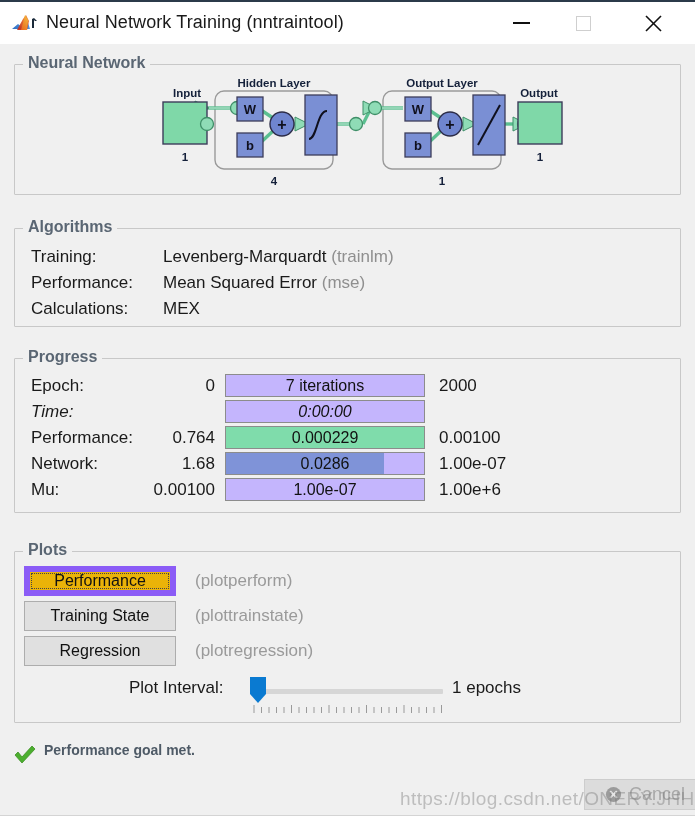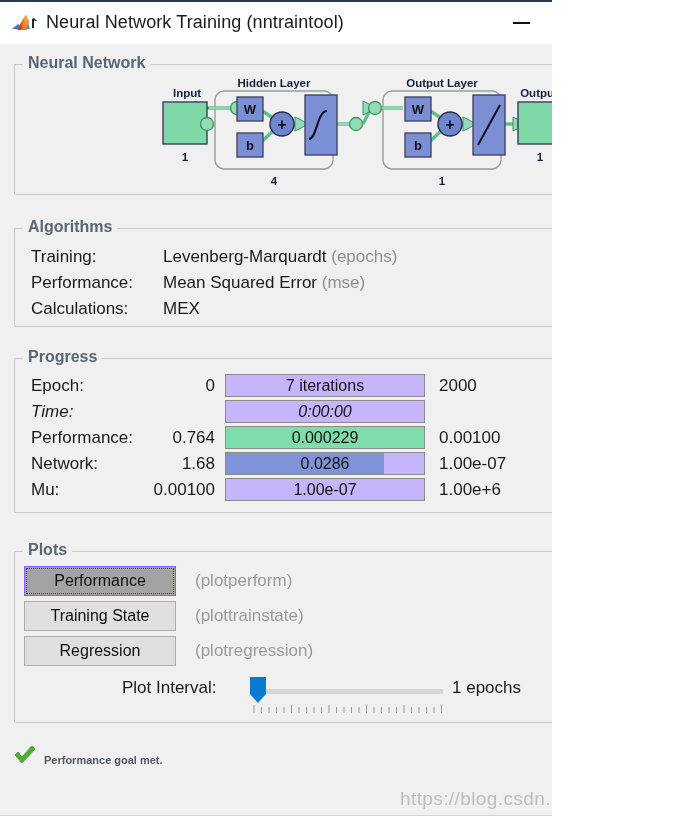--- a/index.html
+++ b/index.html
@@ -6,21 +6,21 @@
     margin: 0;
     padding: 0;
     background: #ffffff;
   }
   body {
     font-family: "Liberation Sans", sans-serif;
     -webkit-font-smoothing: antialiased;
   }
   #app {
     position: relative;
-    width: 552px;
+    width: 695px;
     height: 823px;
     background: #f0f0f0;
     overflow: hidden;
     box-sizing: border-box;
   }
 
   
   .titlebar {
     position: absolute;
     left: 0; top: 0;
@@ -189,22 +189,22 @@
     box-sizing: border-box;
     background: #e0e0e0;
     border: 1px solid #adadad;
     display: flex;
     align-items: center;
     justify-content: center;
     font-size: 16px;
     color: #111111;
   }
   .plot-btn.focused {
-    background: #a3a3a3;
-    border: 1px solid #8b5cf6;
+    background: #eab308;
+    border: 6px solid #8b5cf6;
   }
   .plot-btn.focused .inner-dots {
     position: absolute;
     left: 1px; top: 1px; right: 1px; bottom: 1px;
     border: 1px dotted #444;
     pointer-events: none;
   }
   .plot-fn {
     position: absolute;
     left: 180px; top: 5px;
@@ -214,21 +214,21 @@
   }
 
   
   .interval-wrap {
     position: absolute;
     left: 0; top: 123px;
     width: 667px; height: 40px;
   }
   .interval-label {
     position: absolute;
-    left: 107px; top: 3px;
+    left: 114px; top: 3px;
     font-size: 17px;
     color: #1a1a1a;
     white-space: nowrap;
   }
   .slider-track {
     position: absolute;
     left: 238px; top: 14px;
     width: 190px; height: 5px;
     background: #d6d6d6;
     border-radius: 1px;
@@ -258,25 +258,24 @@
     height: 26px;
   }
   .status-icon {
     position: absolute;
     left: 0; top: 3px;
     width: 22px; height: 20px;
   }
   .status-text {
     position: absolute;
     left: 30px; top: 0;
-    font-size: 11px;
+    font-size: 14px;
     font-weight: bold;
     color: #4e5a66;
     white-space: nowrap;
-    margin-top: 12px;
   }
 
   
   .btn-bottom {
     position: absolute;
     top: 779px;
     height: 31px;
     box-sizing: border-box;
     background: #dcdcdc;
     border: 1px solid #cdcdcd;
@@ -441,21 +440,21 @@
       <rect x="503" y="37" width="44" height="42" fill="#7fd8a8" stroke="#3c3c5a" stroke-width="1.4"></rect>
       <text x="525" y="96" font-family="Liberation Sans, sans-serif" font-size="11.5" font-weight="bold" fill="#14203a" text-anchor="middle">1</text>
     </svg>
   </div>
 
   <div class="group g-algo">
     <div class="group-title">Algorithms</div>
 
     <div class="algo-row ar0">
       <span class="algo-label">Training:</span>
-      <span class="algo-value"><span>Levenberg-Marquardt</span> <span class="algo-fn">(epochs)</span></span>
+      <span class="algo-value"><span>Levenberg-Marquardt</span> <span class="algo-fn">(trainlm)</span></span>
     </div>
     <div class="algo-row ar1">
       <span class="algo-label">Performance:</span>
       <span class="algo-value"><span>Mean Squared Error</span> <span class="algo-fn">(mse)</span></span>
     </div>
     <div class="algo-row ar2">
       <span class="algo-label">Calculations:</span>
       <span class="algo-value"><span>MEX</span></span>
     </div>
   </div>

